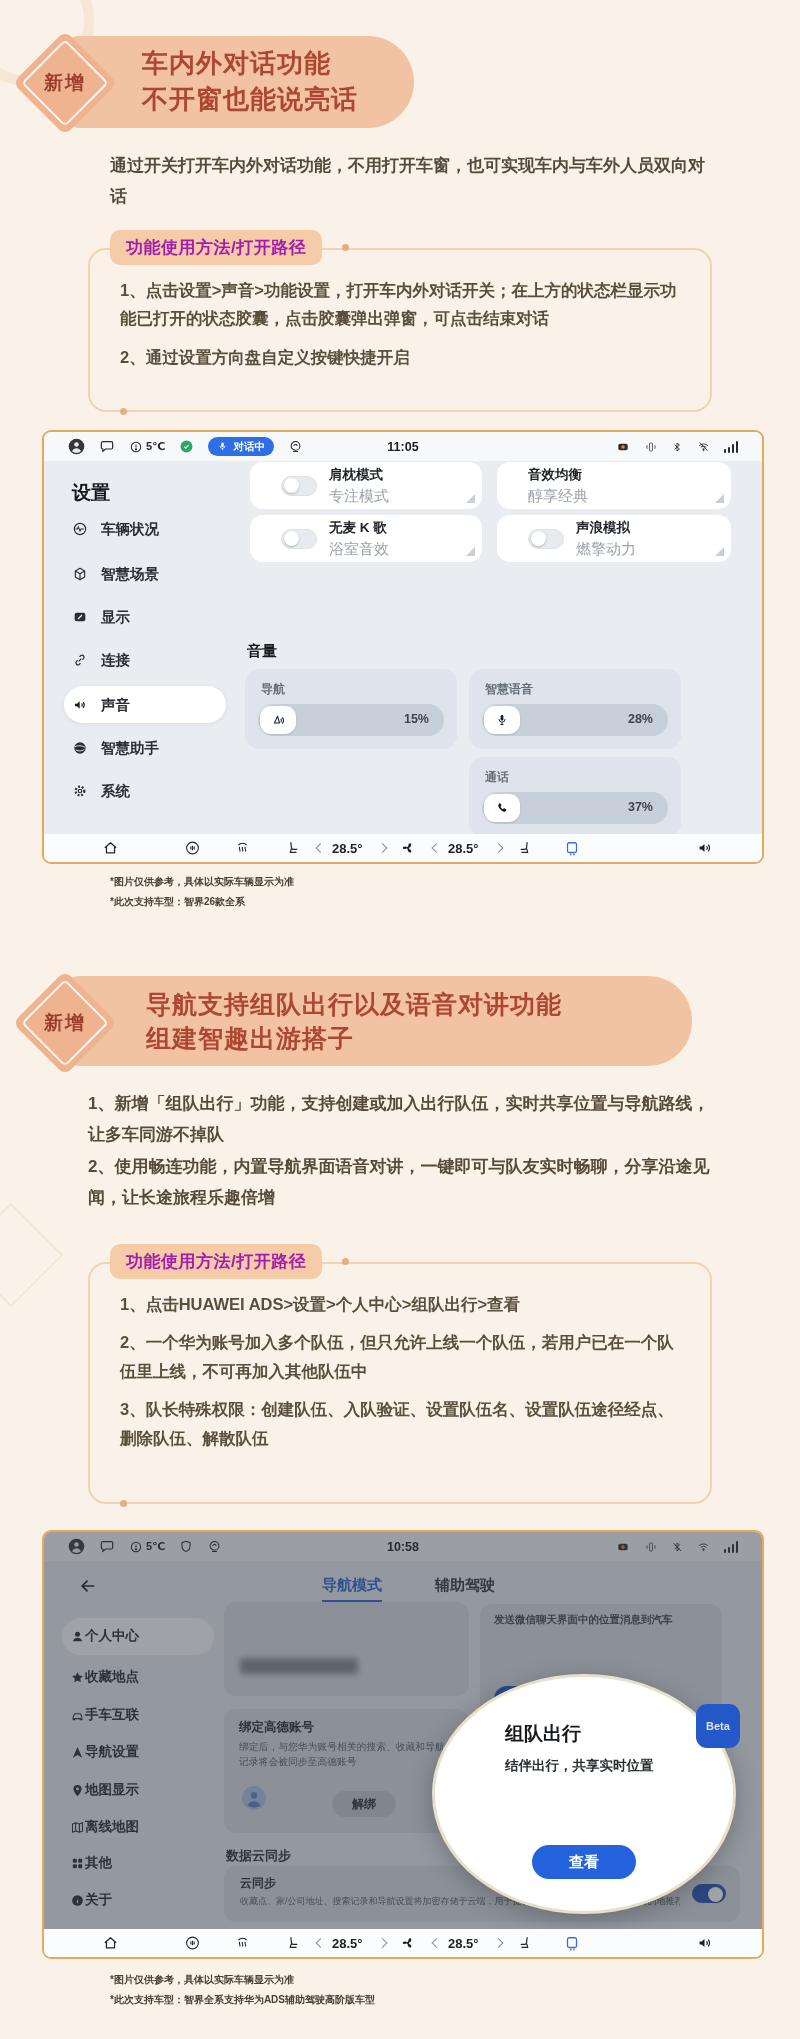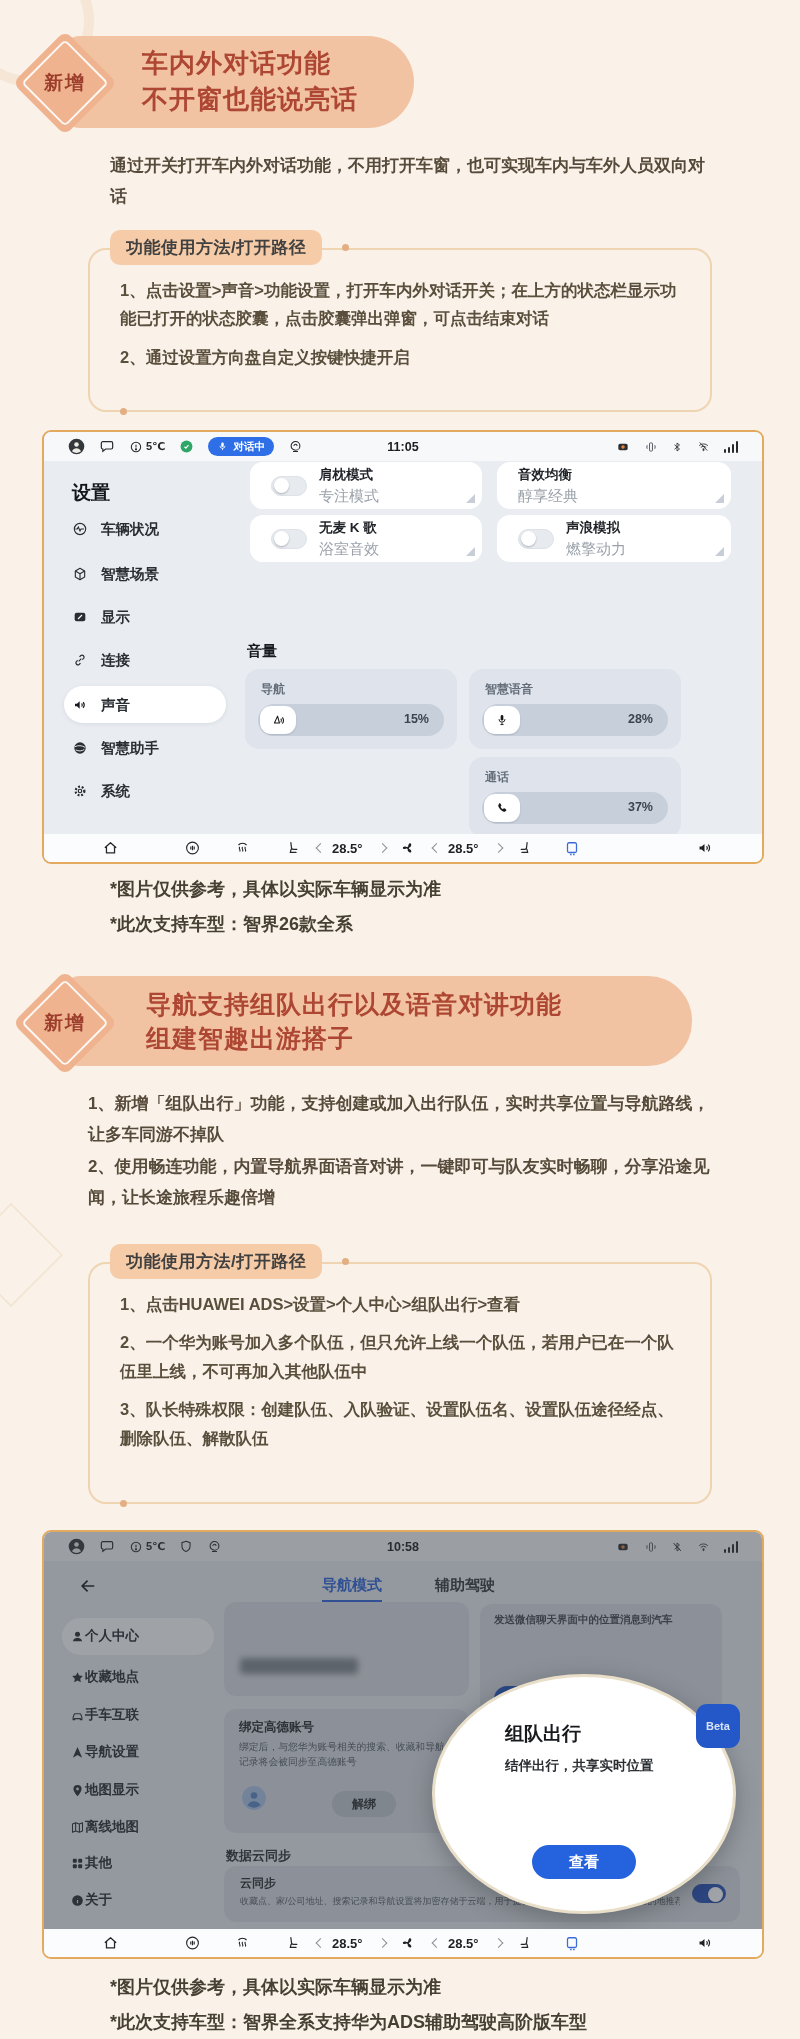--- a/index.html
+++ b/index.html
@@ -13,47 +13,47 @@
   .hdr{position:absolute;left:28px}
   .hdr .pill{position:absolute;background:#F2C3A2;color:#AD4733;font-weight:900;
              display:flex;flex-direction:column;justify-content:center;box-sizing:border-box}
   .hdr .pill div{line-height:1.38;letter-spacing:1px}
   .diamond{position:absolute;background:#EFB48F;transform:rotate(45deg);border-radius:8px;
            display:flex;align-items:center;justify-content:center}
   .diamond::after{content:"";position:absolute;inset:6px;border:2px solid rgba(255,255,255,.9);border-radius:5px}
   .diamond span{transform:rotate(-45deg);color:#9D3D2C;font-weight:800;font-size:19px;letter-spacing:2px}
   .intro{position:absolute;color:#564A3A;font-size:17px;font-weight:600;line-height:1.85}
   .mbox{position:absolute;border:2px solid #EFD4B2;border-radius:18px;box-sizing:border-box}
-  .mtag{position:absolute;top:-20px;left:20px;background:#F6CBA7;color:#404040;font-size:17px;
+  .mtag{position:absolute;top:-20px;left:20px;background:#F6CBA7;color:#a21caf;font-size:17px;
         font-weight:800;padding:6px 16px;border-radius:10px;letter-spacing:.5px}
   .mdot{position:absolute;width:7px;height:7px;border-radius:50%;background:#E2AF83}
   .steps{padding:26px 26px 0 30px;color:#5A4E3C;font-size:16.5px;font-weight:600;line-height:1.72}
   .steps div{margin-bottom:10px}
-  .fnote{position:absolute;color:#464033;font-size:18px;font-weight:700;line-height:1.95}
+  .fnote{position:absolute;color:#464033;font-size:10px;font-weight:700;line-height:1.95}
   
   .shot{position:absolute;left:42px;width:718px;border:2px solid #E3A95E;border-radius:9px;
         background:#E9EDF2;overflow:hidden}
   .sbar{position:absolute;top:0;left:0;right:0;height:29px;background:#F6F8FA;display:flex;
         align-items:center;padding:0 24px;gap:14px;box-sizing:border-box}
   .sbar .time{position:absolute;left:50%;transform:translateX(-50%);font-size:12.5px;font-weight:700;color:#1B1D1F}
   .sbar .rgt{margin-left:auto;display:flex;gap:13px;align-items:center}
   .tempgrp{display:flex;align-items:center;gap:3px;font-size:11px;font-weight:700;color:#26292D}
   .capsule{display:flex;align-items:center;gap:5px;background:#2E6FE8;color:#fff;border-radius:10px;
            height:19px;padding:0 9px;font-size:10.5px;font-weight:600}
   .sigbars{display:flex;align-items:flex-end;gap:1.5px}
   .sigbars i{width:2.5px;background:#26292D;border-radius:1px;display:block}
   
   .s1-title{position:absolute;left:28px;top:48px;font-size:19px;font-weight:800;color:#141619}
   .s1-item{position:absolute;left:28px;display:flex;align-items:center;gap:13px;height:34px;
            font-size:14.5px;font-weight:600;color:#2A2E33}
   .s1-sel{position:absolute;left:20px;width:162px;height:37px;background:#fff;border-radius:19px;
           box-shadow:0 1px 4px rgba(60,70,90,.10)}
   
   .card{position:absolute;background:#fff;border-radius:13px;display:flex;align-items:center;
-        padding:0 21px;box-sizing:border-box}
+        padding:0 31px;box-sizing:border-box}
   .card .tt{font-size:13.5px;font-weight:700;color:#1E2227}
   .card .st{font-size:15px;color:#9AA1AA;margin-top:3px}
   .tri{position:absolute;right:7px;bottom:6px;width:0;height:0;border-left:9px solid transparent;
        border-bottom:9px solid #C8CED7}
   .tgl{width:36px;height:20px;border-radius:11px;background:#E7EBF0;position:relative;flex:none;
        margin-right:12px;border:1px solid #DDE2E8;box-sizing:border-box}
   .tgl i{position:absolute;top:1.5px;left:2px;width:15px;height:15px;border-radius:50%;background:#fff;
          box-shadow:0 1px 2px rgba(0,0,0,.25)}
   .tgl.on{background:#2468E8;border-color:#2468E8}
   .tgl.on i{left:auto;right:2px}

